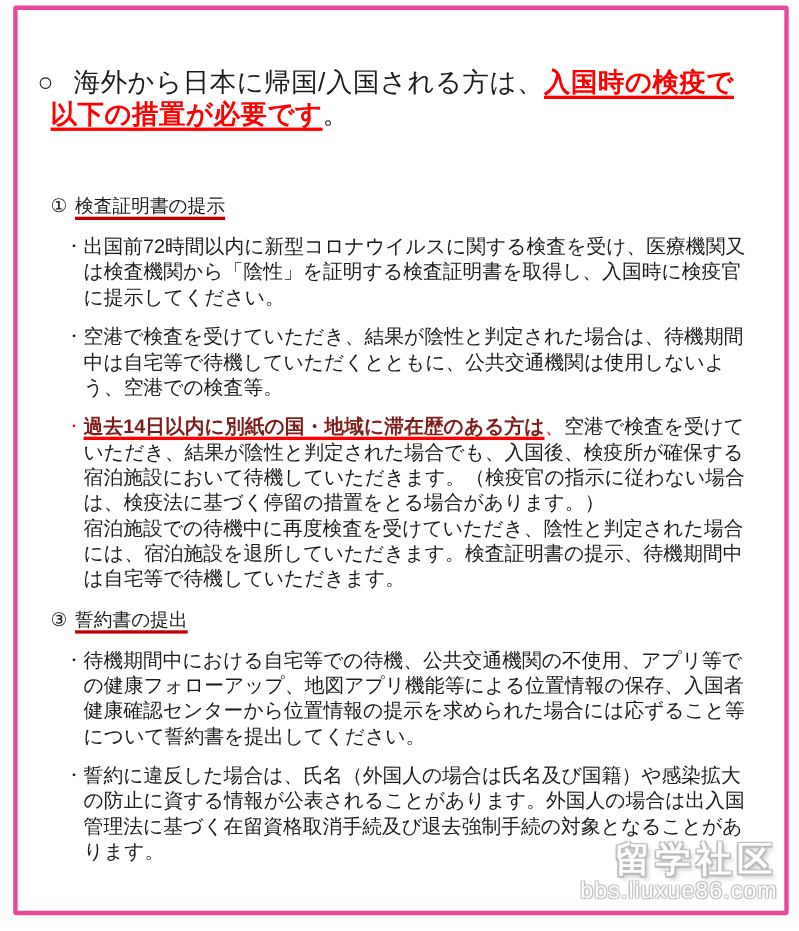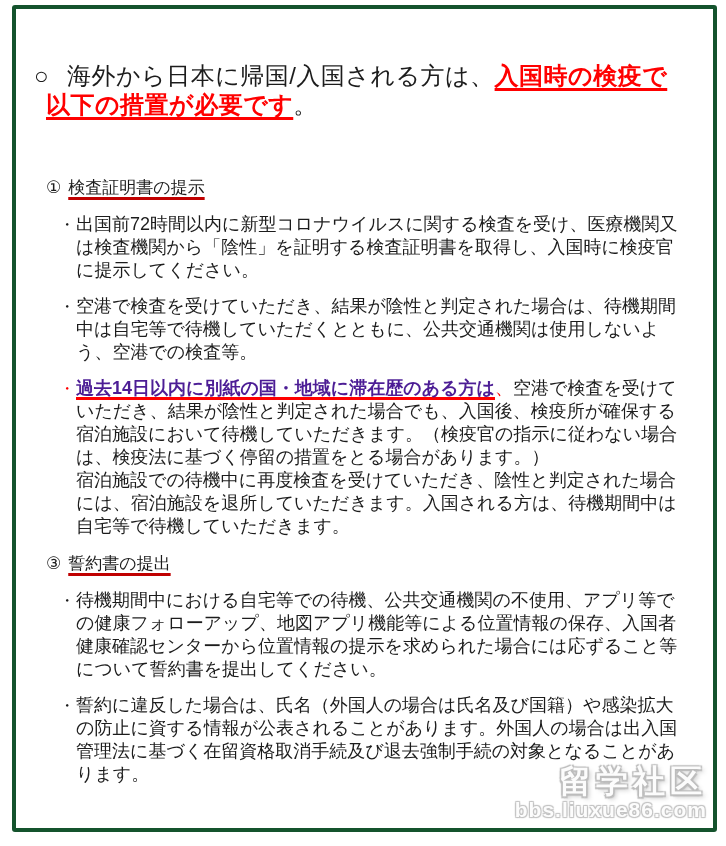--- a/index.html
+++ b/index.html
@@ -14,21 +14,21 @@
     font-family: "Liberation Sans", "DejaVu Sans", sans-serif;
     color: #1c1c1c;
     overflow: hidden;
   }
   .frame {
     position: absolute;
     left: 12px;
     top: 5px;
     width: 705px;
     height: 827px;
-    border: 4px solid #14532d;
+    border: 4px solid #ec4899;
     border-radius: 3px;
     box-sizing: border-box;
     background: #ffffff;
   }
   .content {
     position: relative;
     width: 100%;
     height: 100%;
     box-sizing: border-box;
     padding: 52px 18px 0 16px;
@@ -73,21 +73,21 @@
     overflow-wrap: anywhere;
   }
   .bullet .mk {
     position: absolute;
     left: -17px;
     top: 0;
     font-size: 16px;
   }
   .bullet .mk.red { color: #FF0000; }
   .b-lead {
-    color: #4c1d95;
+    color: #7f1d1d;
     font-weight: bold;
     text-decoration: underline;
     text-decoration-color: #FF0000;
     text-decoration-thickness: 2.5px;
     text-underline-offset: 3px;
   }
   .watermark {
     position: absolute;
     right: 6px;
     bottom: 6px;
@@ -101,21 +101,21 @@
     color: rgba(255, 255, 255, 0.95);
     text-shadow:
       -1.5px -1.5px 1px #bcbcbc,
        1.5px -1.5px 1px #bcbcbc,
       -1.5px  1.5px 1px #bcbcbc,
        1.5px  1.5px 1px #bcbcbc,
        3px 3px 4px rgba(140,140,140,0.45);
   }
   .wm-site {
     font-size: 21px;
-    font-weight: bold;
+    font-weight: normal;
     letter-spacing: 1px;
     margin-top: -6px;
     color: rgba(255, 255, 255, 0.95);
     text-shadow:
       -1px -1px 1px #c2c2c2,
        1px -1px 1px #c2c2c2,
       -1px  1px 1px #c2c2c2,
        1px  1px 1px #c2c2c2;
   }
 </style>
@@ -134,21 +134,21 @@
     </div>
     <div class="bullet">
       <span class="mk">・</span><span>出国前72時間以内に新型コロナウイルスに関する検査を受け、医療機関又は検査機関から「陰性」を証明する検査証明書を取得し、入国時に検疫官に提示してください。</span>
     </div>
 
     <div class="bullet">
       <span class="mk">・</span><span>空港で検査を受けていただき、結果が陰性と判定された場合は、待機期間中は自宅等で待機していただくとともに、公共交通機関は使用しないよう、空港での検査等。</span>
     </div>
     <div class="bullet">
       <span class="mk red">・</span><span class="b-lead">過去14日以内に別紙の国・地域に滞在歴のある方は</span><span class="red">、</span><span>空港で検査を受けていただき、結果が陰性と判定された場合でも、入国後、検疫所が確保する宿泊施設において待機していただきます。（検疫官の指示に従わない場合は、検疫法に基づく停留の措置をとる場合があります。）</span>
-      <div>宿泊施設での待機中に再度検査を受けていただき、陰性と判定された場合には、宿泊施設を退所していただきます。入国される方は、待機期間中は自宅等で待機していただきます。</div>
+      <div>宿泊施設での待機中に再度検査を受けていただき、陰性と判定された場合には、宿泊施設を退所していただきます。検査証明書の提示、待機期間中は自宅等で待機していただきます。</div>
     </div>
 
     <div class="heading">
       <span class="h-num">③</span><span class="h-label">誓約書の提出</span>
     </div>
     <div class="bullet">
       <span class="mk">・</span><span>待機期間中における自宅等での待機、公共交通機関の不使用、アプリ等での健康フォローアップ、地図アプリ機能等による位置情報の保存、入国者健康確認センターから位置情報の提示を求められた場合には応ずること等について誓約書を提出してください。</span>
     </div>
     <div class="bullet">
       <span class="mk">・</span><span>誓約に違反した場合は、氏名（外国人の場合は氏名及び国籍）や感染拡大の防止に資する情報が公表されることがあります。外国人の場合は出入国管理法に基づく在留資格取消手続及び退去強制手続の対象となることがあります。</span>

